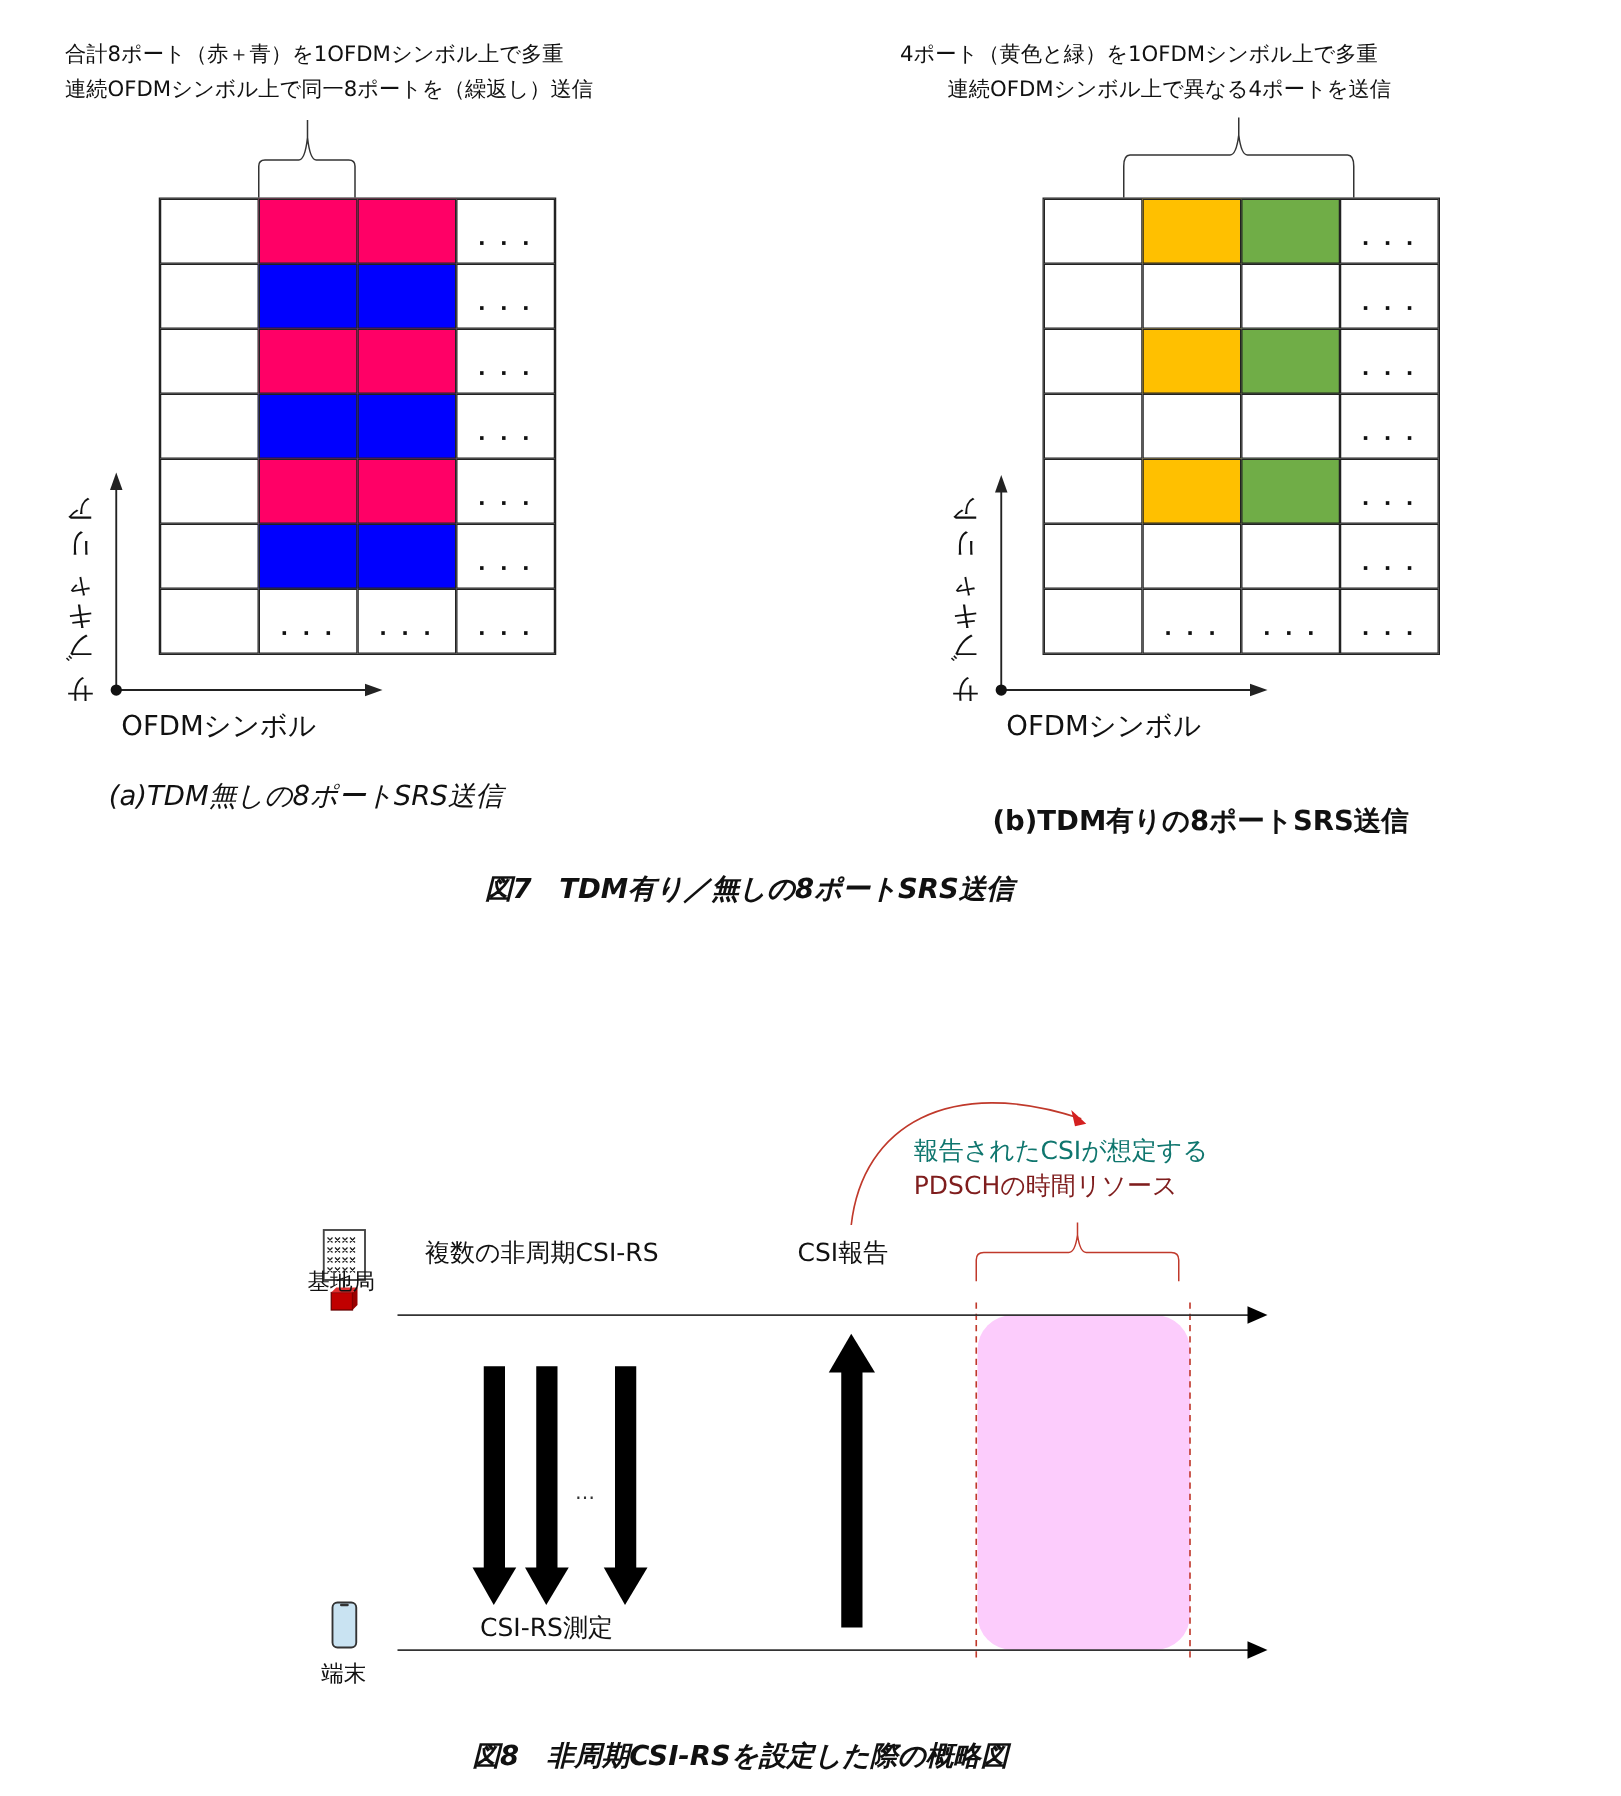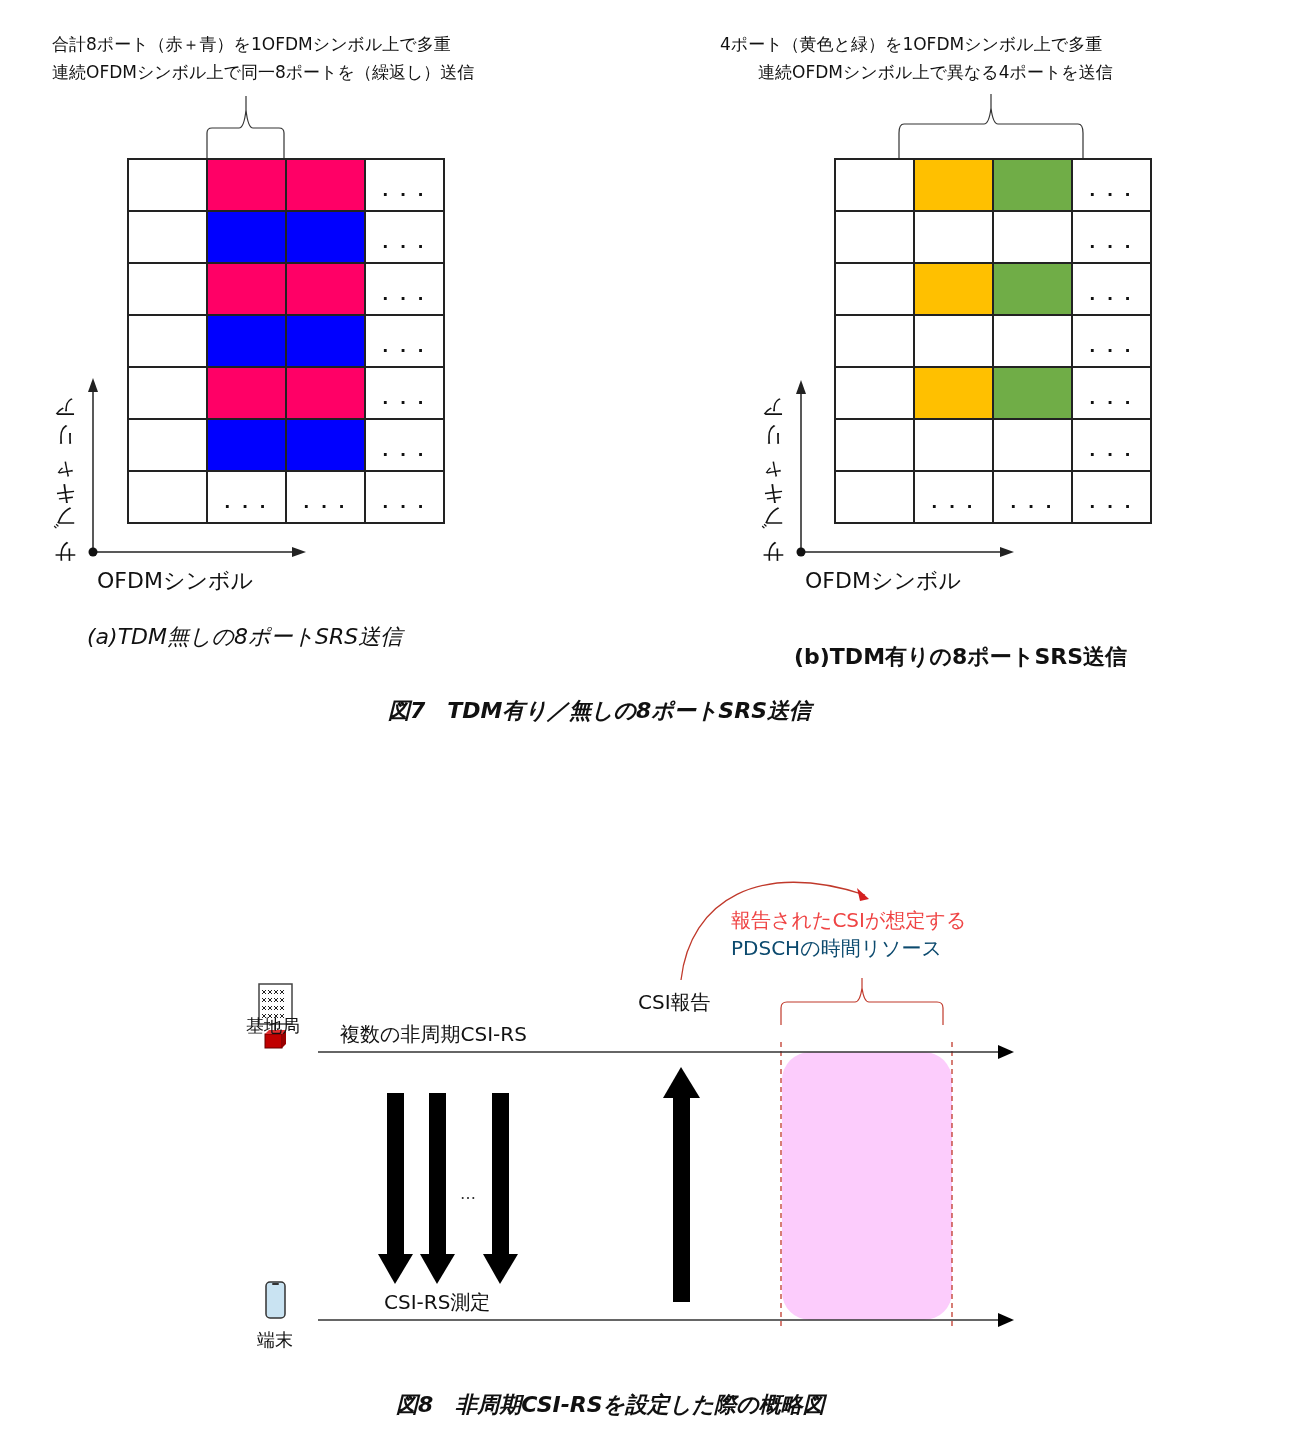--- a/index.html
+++ b/index.html
@@ -204,21 +204,21 @@
     </g>
 
     <g>
       <rect x="266" y="1282" width="19" height="36" rx="4" fill="#C9E3F2" stroke="#333" stroke-width="1.5"></rect>
       <rect x="272" y="1283" width="7" height="2" rx="1" fill="#333"></rect>
     </g>
   </svg>
 
   <div class="txt" style="left:246px;top:1012px;font-size:18px;">基地局</div>
   <div class="txt" style="left:257px;top:1326px;font-size:18px;">端末</div>
-  <div class="txt" style="left:340px;top:988px;font-size:20px;margin-top:32px;">複数の非周期CSI-RS</div>
+  <div class="txt" style="left:340px;top:988px;font-size:20px;">複数の非周期CSI-RS</div>
   <div class="txt" style="left:638px;top:988px;font-size:20px;text-align:right;">CSI報告</div>
   <div class="txt" style="left:384px;top:1288px;font-size:20px;">CSI-RS測定</div>
   <div class="txt" style="left:460px;top:1180px;font-size:16px;color:#333;">…</div>
-  <div class="txt" style="left:731px;top:906px;font-size:20px;color:#ef4444;">報告されたCSIが想定する</div>
-  <div class="txt" style="left:731px;top:934px;font-size:20px;color:#0c4a6e;">PDSCHの時間リソース</div>
-
-  <div class="figcap" style="left:396px;top:1390px;">図8　非周期CSI-RSを設定した際の概略図</div>
+  <div class="txt" style="left:731px;top:906px;font-size:20px;color:#0f766e;">報告されたCSIが想定する</div>
+  <div class="txt" style="left:731px;top:934px;font-size:20px;color:#7f1d1d;">PDSCHの時間リソース</div>
+
+  <div class="figcap" style="left:378px;top:1390px;">図8　非周期CSI-RSを設定した際の概略図</div>
 </div>
 
 </body></html>

